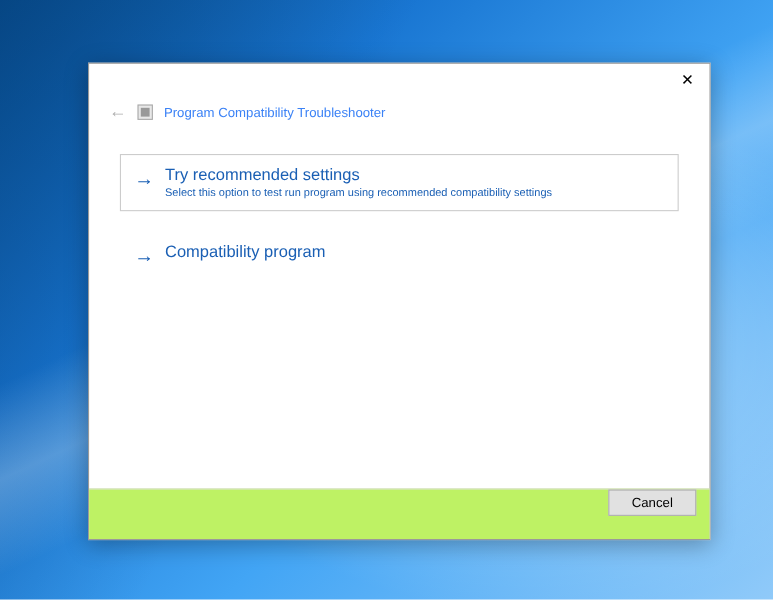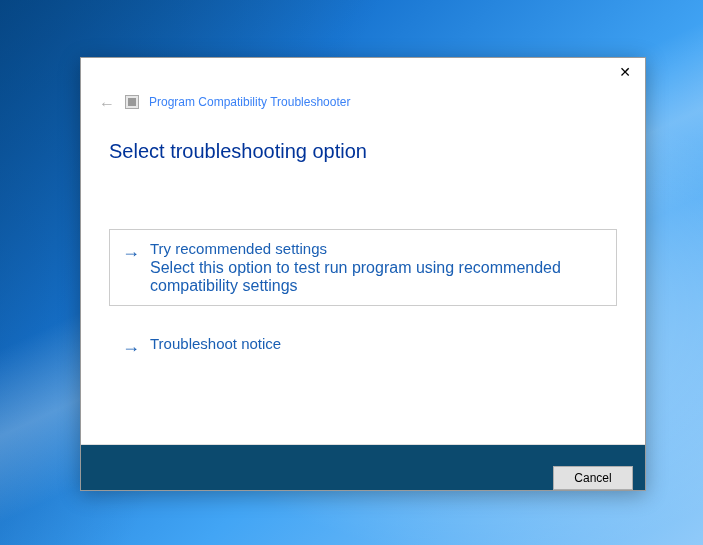--- a/index.html
+++ b/index.html
@@ -104,30 +104,30 @@
     }
     .opt-text { flex: 1; }
     .opt-title {
       color: #1a5fb4;
       font-size: 15px;
       font-weight: 400;
       margin-bottom: 2px;
     }
     .opt-desc {
       color: #1a5fb4;
-      font-size: 16px;
+      font-size: 10px;
       font-weight: 400;
     }
     .footer {
       height: 46px;
-      background: #0c4a6e;
+      background: #bef264;
       border-top: 1px solid #dfdfdf;
       display: flex;
       justify-content: flex-end;
-      align-items: flex-end;
+      align-items: flex-start;
       padding-right: 12px;
     }
     .cancel-btn {
       width: 80px;
       height: 24px;
       background: #e1e1e1;
       border: 1px solid #adadad;
       font-size: 12px;
       font-family: inherit;
       cursor: pointer;
@@ -146,34 +146,33 @@
     </div>
   </div>
 
   <div class="header-row">
     <span class="back-arrow">←</span>
     <span class="header-icon"></span>
     <span class="header-title">Program Compatibility Troubleshooter</span>
   </div>
 
   <div class="content">
-    <div class="instruction">Select troubleshooting option</div>
 
     <div class="option hover">
       <span class="opt-arrow">→</span>
       <div class="opt-text">
         <div class="opt-title">Try recommended settings</div>
         <div class="opt-desc">Select this option to test run program using recommended compatibility settings</div>
       </div>
     </div>
 
     <div class="option">
       <span class="opt-arrow">→</span>
       <div class="opt-text">
-        <div class="opt-title">Troubleshoot notice</div>
+        <div class="opt-title">Compatibility program</div>
       </div>
     </div>
   </div>
 
   <div class="footer">
     <button class="cancel-btn">Cancel</button>
   </div>
 
 </div>
 

